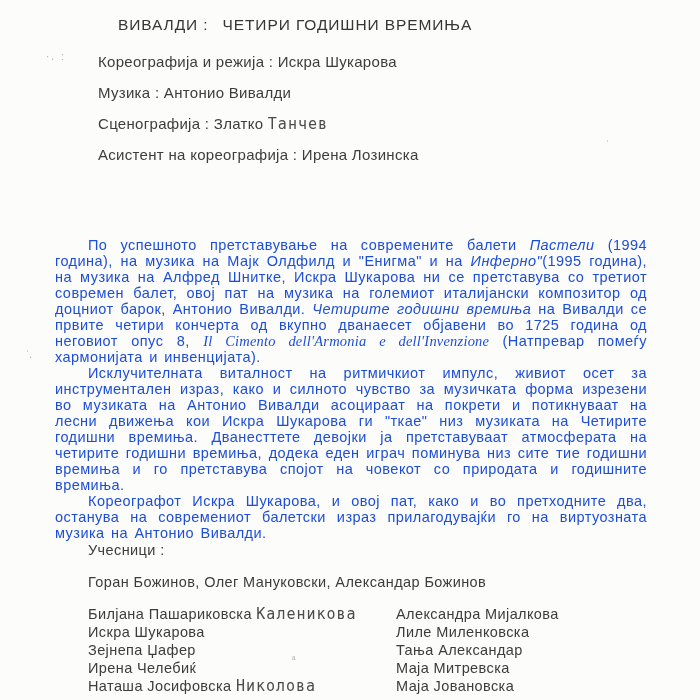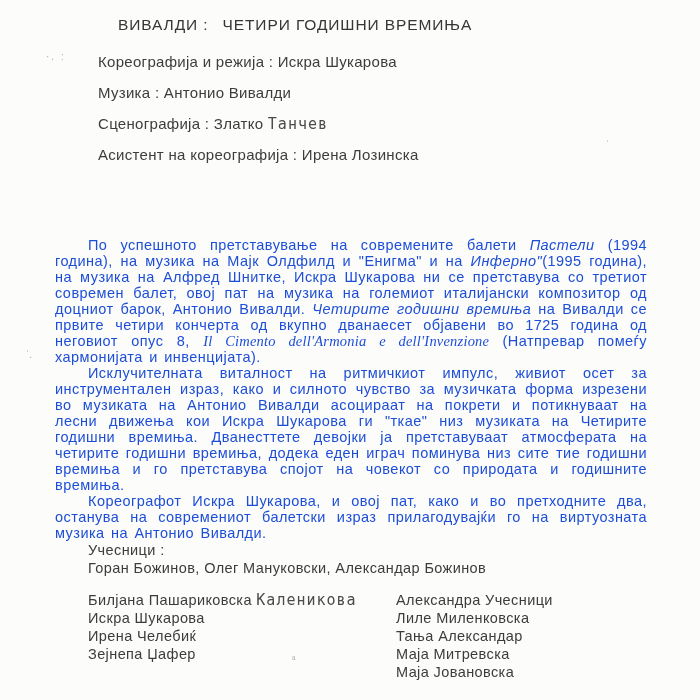--- a/index.html
+++ b/index.html
@@ -27,21 +27,21 @@
   .body-text{position:absolute;left:55px;top:237px;width:592px;}
   .body-text p{
     margin:0;text-indent:33px;text-align:justify;
     font-size:14.5px;line-height:16px;
     letter-spacing:0.45px;word-spacing:2px;color:#1d4ed8;
   }
   .italic{font-style:italic;}
   .serif-italic{font-family:"Liberation Serif", serif;font-style:italic;letter-spacing:0.2px;}
   .participants{position:absolute;left:88px;top:526px;font-size:14.5px;letter-spacing:0.4px;color:#3c3c3c;}
   .participants-label{line-height:16px;margin-top:16px;}
-  .participants-men{line-height:16px;margin-top:2px;white-space:nowrap;}
+  .participants-men{line-height:16px;margin-top:16px;white-space:nowrap;}
   .columns{display:flex;margin-top:15px;gap:8px;}
   .col-left{width:300px;}
   .name-row{line-height:18px;white-space:nowrap;}
   .artifact{position:absolute;color:#6a6a6a;opacity:0.55;font-size:10px;line-height:10px;}
   .artifact.a{left:46px;top:52px;letter-spacing:2px;}
   .artifact.b{left:26px;top:350px;}
   .artifact.c{left:606px;top:140px;}
   .artifact.d{left:327px;top:267px;font-size:9px;}
   .artifact.e{left:333px;top:430px;}
   .artifact.f{left:292px;top:654px;font-size:9px;}
@@ -68,25 +68,26 @@
     <p><span>Кореографот Искра Шукарова, и овој пат, како и во претходните два, останува на современиот балетски израз прилагодувајќи го на виртуозната музика на Антонио Вивалди.</span></p>
   </div>
 
   <div class="participants">
     <div class="participants-label">Учесници :</div>
     <div class="participants-men">Горан Божинов, Олег Мануковски, Александар Божинов</div>
     <div class="columns">
       <div class="col-left">
         <div class="name-row"><span>Билјана Пашариковска </span><span class="typewriter">Каленикова</span></div>
         <div class="name-row"><span>Искра Шукарова</span><span class="typewriter"></span></div>
+        <div class="name-row"><span>Зејнепа Џафер</span><span class="typewriter"></span></div>
         <div class="name-row"><span>Ирена Челебиќ</span><span class="typewriter"></span></div>
-        <div class="name-row"><span>Зејнепа Џафер</span><span class="typewriter"></span></div>
+        <div class="name-row"><span>Наташа Јосифовска </span><span class="typewriter">Николова</span></div>
       </div>
       <div class="col-right">
-        <div class="name-row">Александра Учесници</div>
+        <div class="name-row">Александра Мијалкова</div>
         <div class="name-row">Лиле Миленковска</div>
         <div class="name-row">Тања Александар</div>
         <div class="name-row">Маја Митревска</div>
         <div class="name-row">Маја Јовановска</div>
       </div>
     </div>
   </div>
 
   <span class="artifact a">·. :</span>
   <span class="artifact b">ˈ.</span>

